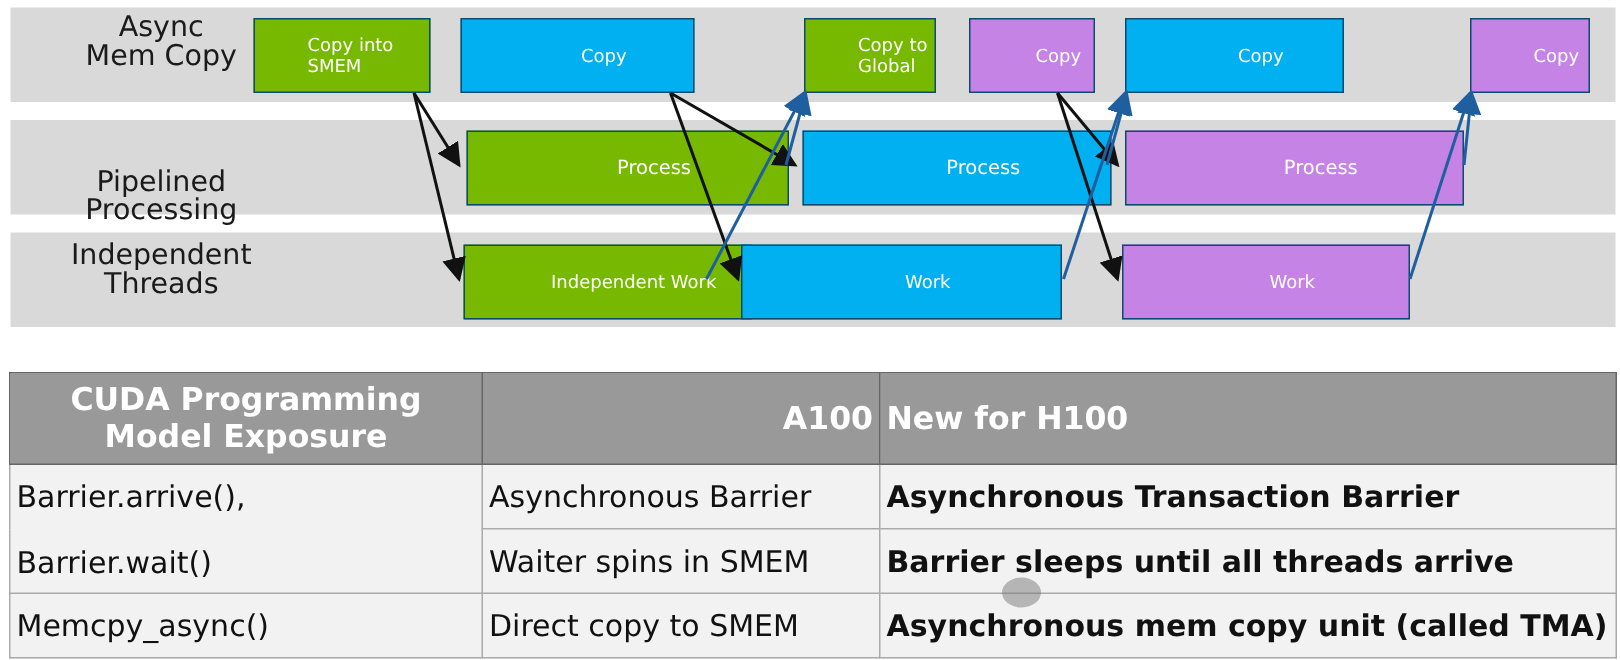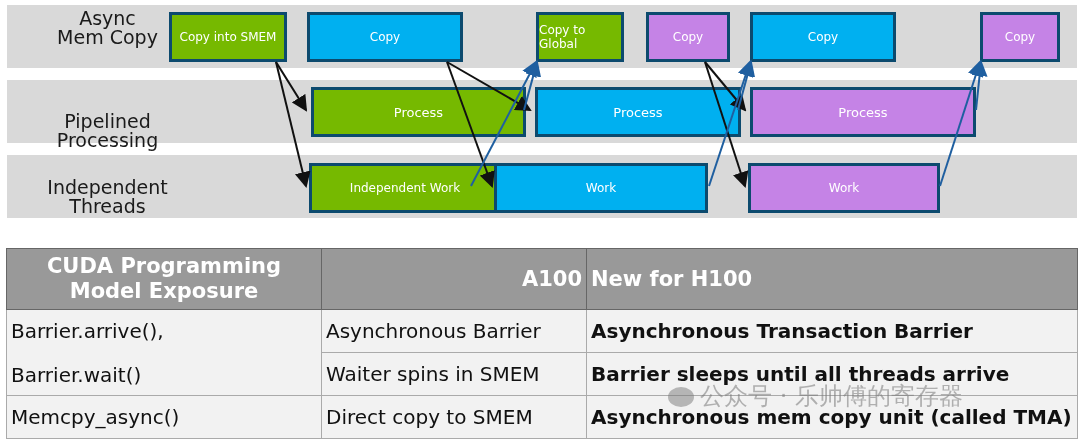--- a/index.html
+++ b/index.html
@@ -1,19 +1,19 @@
 <!DOCTYPE html>
 <html><head>
 <meta charset="utf-8">
 <style>
   html,body{margin:0;padding:0;background:#ffffff;}
   body{width:1080px;height:440px;position:relative;overflow:hidden;font-family:"DejaVu Sans",sans-serif;}
   .band{position:absolute;left:7px;width:1070px;height:63px;background:#d9d9d9;}
   .rowlabel{position:absolute;left:20px;width:175px;text-align:center;font-size:19px;line-height:19px;color:#1a1a1a;white-space:pre-line;}
-  .box{position:absolute;box-sizing:border-box;border:3px solid #0c4a6e;color:#ffffff;display:flex;align-items:center;justify-content:center;font-size:12px;}
+  .box{position:absolute;box-sizing:border-box;border:1px solid #0c4a6e;color:#ffffff;display:flex;align-items:center;justify-content:center;font-size:12px;padding-left:35px;}
   .green{background:#76b900;}
   .blue{background:#00b0f0;}
   .purple{background:#c583e6;}
   svg#arrows{position:absolute;left:0;top:0;}
   table{position:absolute;left:6px;top:248px;border-collapse:collapse;width:1072px;font-size:20px;}
   th{background:#999999;color:#ffffff;font-weight:bold;height:60px;border:1px solid #666;padding:0 4px;font-size:21px;line-height:25px;}
   td{background:#f2f2f2;color:#111;height:42px;border:1px solid #aaa;padding:0 4px;}
   td.bold{font-weight:bold;}
   .watermark{position:absolute;left:668px;top:380px;font-size:24px;color:rgba(120,120,120,0.55);white-space:nowrap;}
   .wm-icon{display:inline-block;width:26px;height:20px;border-radius:50%;background:rgba(120,120,120,0.5);vertical-align:middle;margin-right:6px;}
@@ -22,21 +22,21 @@
 <body>
 
 <div class="band" style="top:5px;"></div>
 <div class="band" style="top:80px;"></div>
 <div class="band" style="top:155px;"></div>
 
 <div class="rowlabel" style="top:9px;">Async
 Mem Copy</div>
 <div class="rowlabel" style="top:87px;margin-top:25px;">Pipelined
 Processing</div>
-<div class="rowlabel" style="top:178px;">Independent
+<div class="rowlabel" style="top:161px;">Independent
 Threads</div>
 
 <div class="box green" style="left:169px;top:12px;width:118px;height:50px;">Copy into SMEM</div>
 <div class="box blue" style="left:307px;top:12px;width:156px;height:50px;">Copy</div>
 <div class="box green" style="left:536px;top:12px;width:88px;height:50px;">Copy to Global</div>
 <div class="box purple" style="left:646px;top:12px;width:84px;height:50px;">Copy</div>
 <div class="box blue" style="left:750px;top:12px;width:146px;height:50px;">Copy</div>
 <div class="box purple" style="left:980px;top:12px;width:80px;height:50px;">Copy</div>
 
 <div class="box green" style="left:311px;top:87px;width:215px;height:50px;font-size:13px;">Process</div>
@@ -99,14 +99,14 @@
   </tr>
   <tr>
     <td>Memcpy_async()</td>
     <td>Direct copy to SMEM</td>
     <td class="bold">Asynchronous mem copy unit (called TMA)</td>
   </tr>
 </tbody>
   </table>
 
 <div class="watermark">
-  <span class="wm-icon"></span><span>公众号 · 乐帅傅的寄存器</span>
+  <span class="wm-icon"></span>
 </div>
 
 </body></html>

